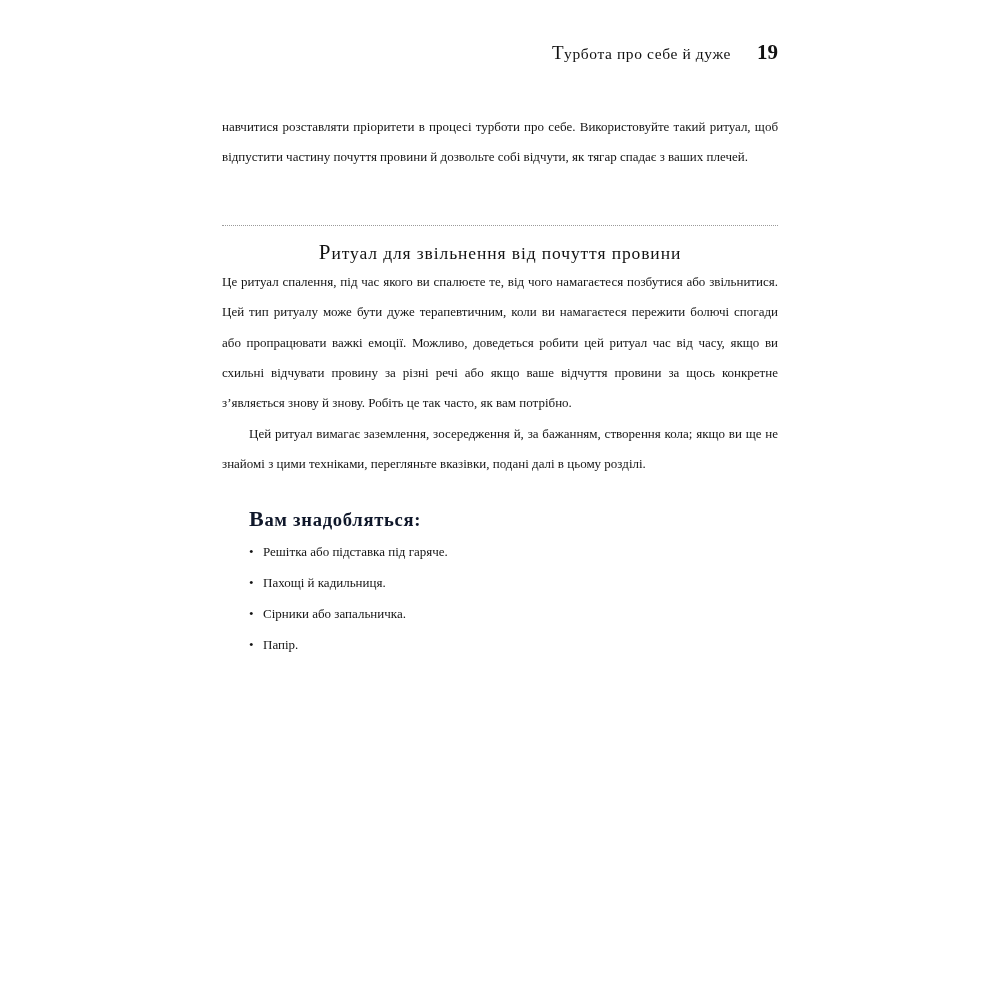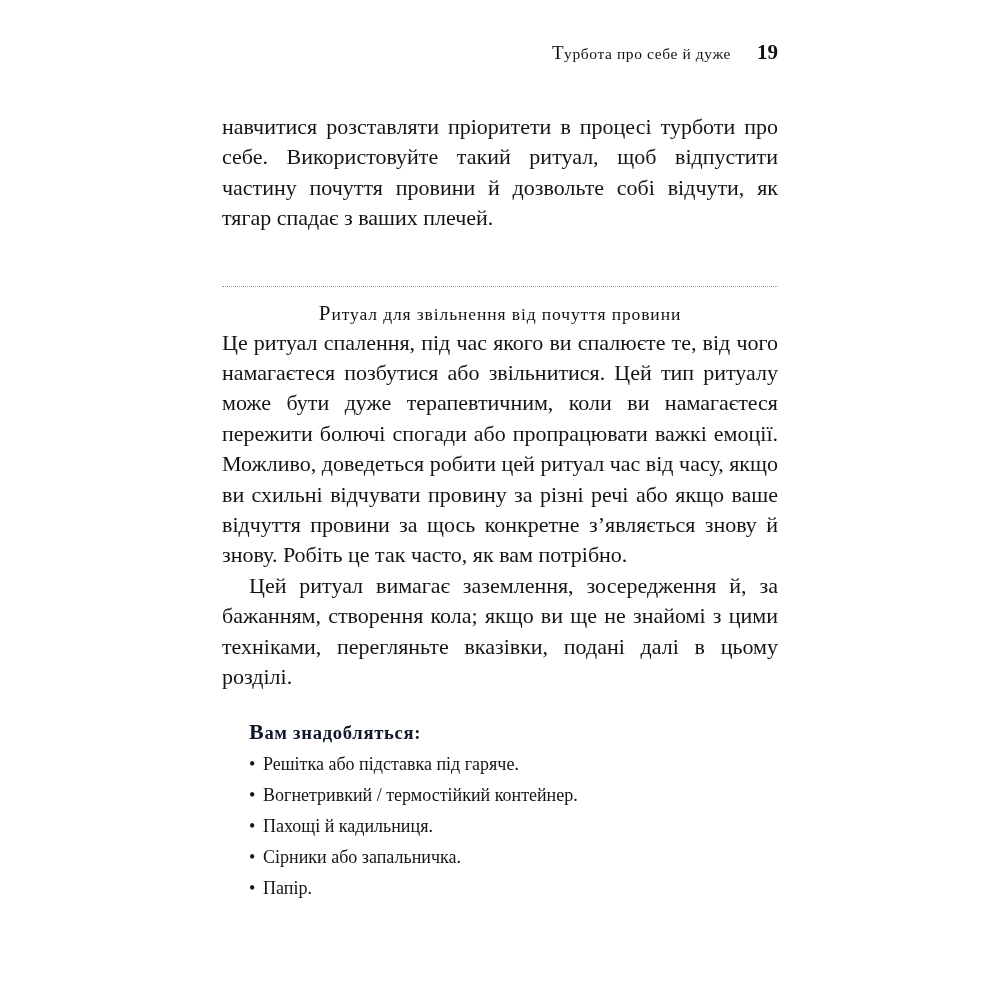--- a/index.html
+++ b/index.html
@@ -47,21 +47,21 @@
   }
   .rh-page {
     font-size: 21px;
     font-weight: bold;
     margin-left: 26px;
     color: #111;
   }
   
   p.para {
     margin: 0;
-    font-size: 22px;
+    font-size: 13px;
     line-height: 30.4px;
     text-align: justify;
     text-justify: inter-word;
     color: #141414;
   }
   p.para.indent {
     text-indent: 27px;
   }
   .para + .para {
     margin-top: 0;
@@ -95,21 +95,21 @@
     padding-left: 27px;
     color: #0f172a;
   }
   .supplies-title .cap { font-size: 22px; }
   ul.supplies {
     list-style: none;
     margin: 0;
     padding: 0 0 0 27px;
   }
   ul.supplies li {
-    font-size: 18px;
+    font-size: 13px;
     line-height: 31px;
     color: #141414;
     white-space: nowrap;
   }
   ul.supplies li .bullet {
     display: inline-block;
     width: 14px;
   }
 </style>
 </head>
@@ -134,20 +134,19 @@
     <p class="para">Це ритуал спалення, під час якого ви спалюєте те, від чого намагаєтеся позбутися або звільнитися. Цей тип ритуалу може бути дуже терапевтичним, коли ви намагаєтеся пережити болючі спогади або пропрацювати важкі емоції. Можливо, доведеться робити цей ритуал час від часу, якщо ви схильні відчувати провину за різні речі або якщо ваше відчуття провини за щось конкретне з’являється знову й знову. Робіть це так часто, як вам потрібно.</p>
 
     <p class="para indent">Цей ритуал вимагає заземлення, зосередження й, за бажанням, створення кола; якщо ви ще не знайомі з цими техніками, перегляньте вказівки, подані далі в цьому розділі.</p>
 
     <div class="gap-med"></div>
 
     <div class="supplies-title"><span class="cap">В</span><span>ам  знадобляться:</span></div>
 
     <ul class="supplies">
       <li><span class="bullet">•</span><span>Решітка або підставка під гаряче.</span></li>
-      <li><span class="bullet">•</span><span>Вогнетривкий / термостійкий контейнер.</span></li>
       <li><span class="bullet">•</span><span>Пахощі й кадильниця.</span></li>
       <li><span class="bullet">•</span><span>Сірники або запальничка.</span></li>
       <li><span class="bullet">•</span><span>Папір.</span></li>
     </ul>
 
   </div>
 </div>
 
 </body></html>

